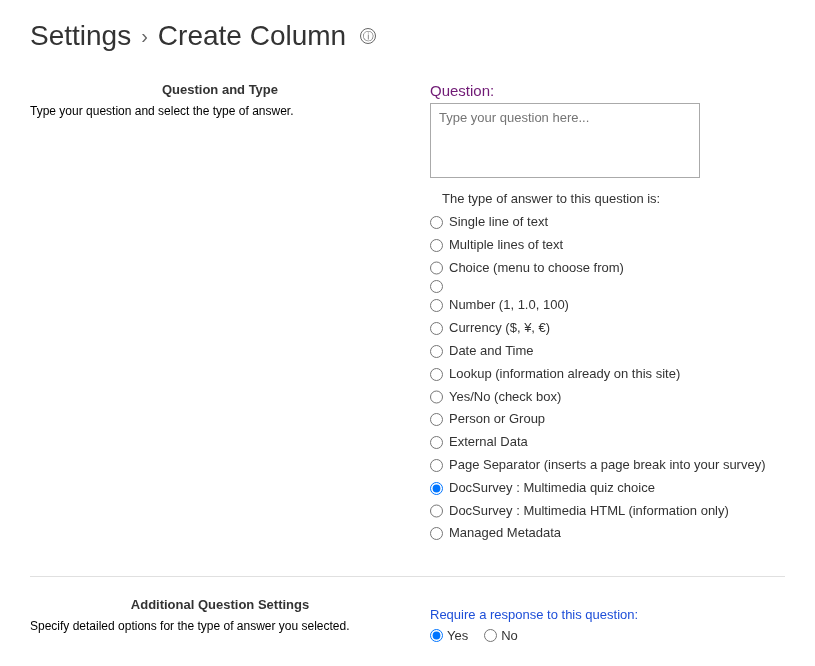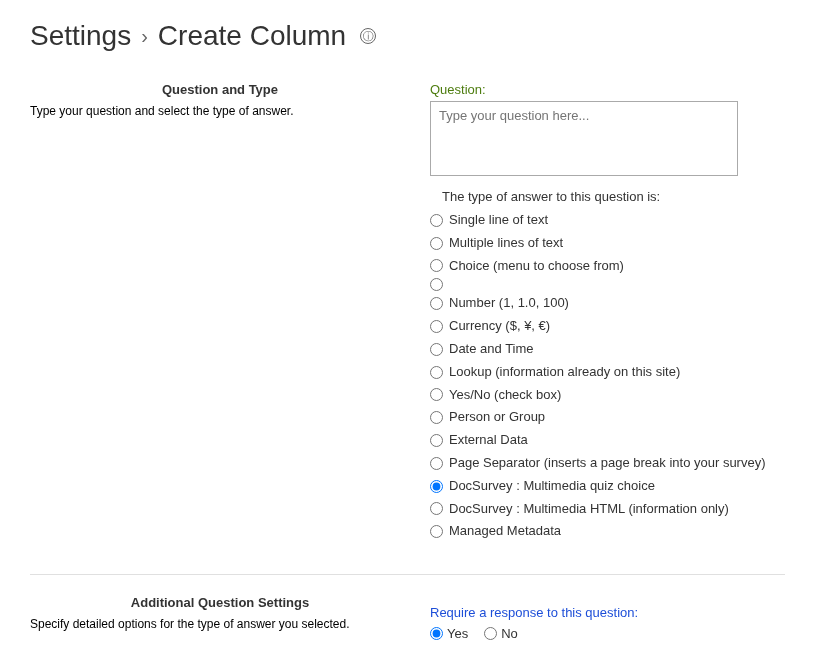--- a/index.html
+++ b/index.html
@@ -57,43 +57,42 @@
       margin-bottom: 6px;
       color: #333;
       text-align: center;
     }
     .section-desc {
       font-size: 12px;
       color: #000000;
       line-height: 1.4;
     }
     .field-label {
-      font-size: 13px;
+      font-size: 15px;
       margin-bottom: 4px;
-      color: #4d7c0f;
+      color: #701a75;
     }
     .question-textarea {
-      width: 308px;
+      width: 270px;
       height: 75px;
       border: 1px solid #aaa;
       padding: 6px 8px;
       font-family: "Segoe UI", Arial, sans-serif;
       font-size: 13px;
       color: #999;
       resize: none;
       outline: none;
     }
     .answer-type-label {
       font-size: 13px;
       color: #333;
       margin: 10px 0 6px 12px;
     }
     .radio-option {
       display: flex;
-      align-items: center;
       margin-bottom: 2px;
       line-height: 1.6;
     }
     .radio-option input[type="radio"] {
       margin-right: 6px;
       cursor: pointer;
     }
     .radio-option label {
       font-size: 13px;
       color: #333;

